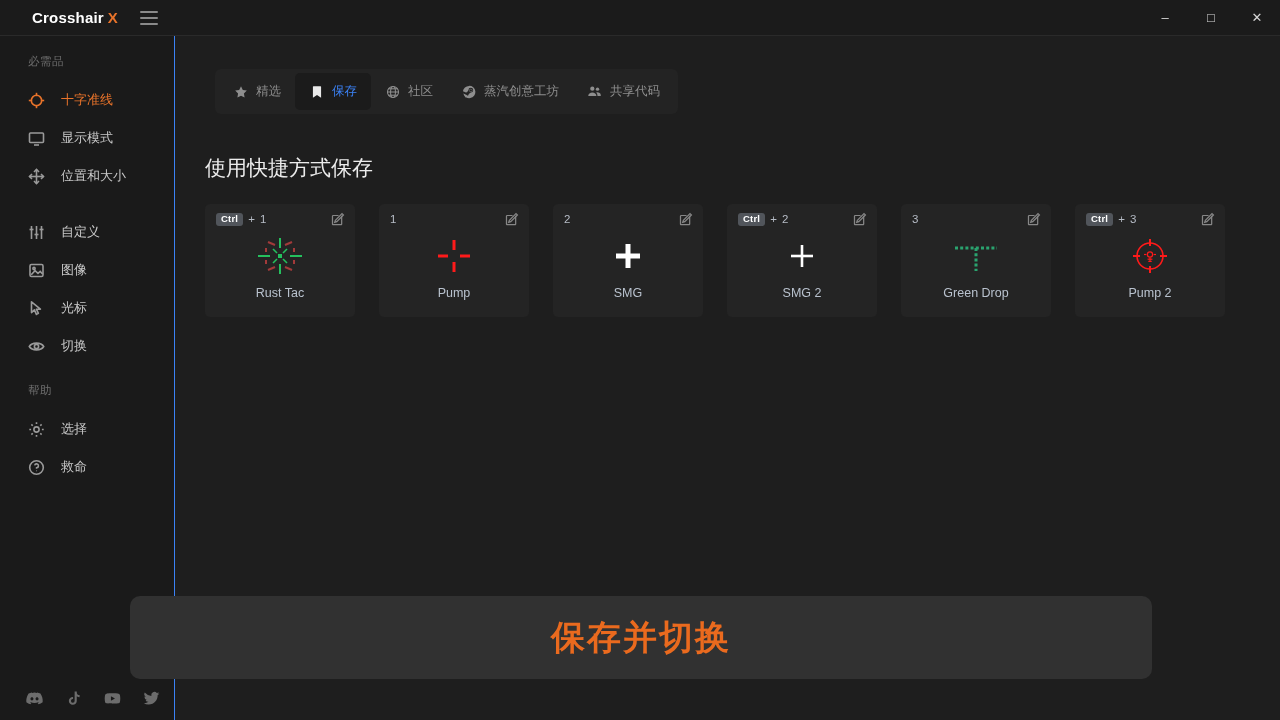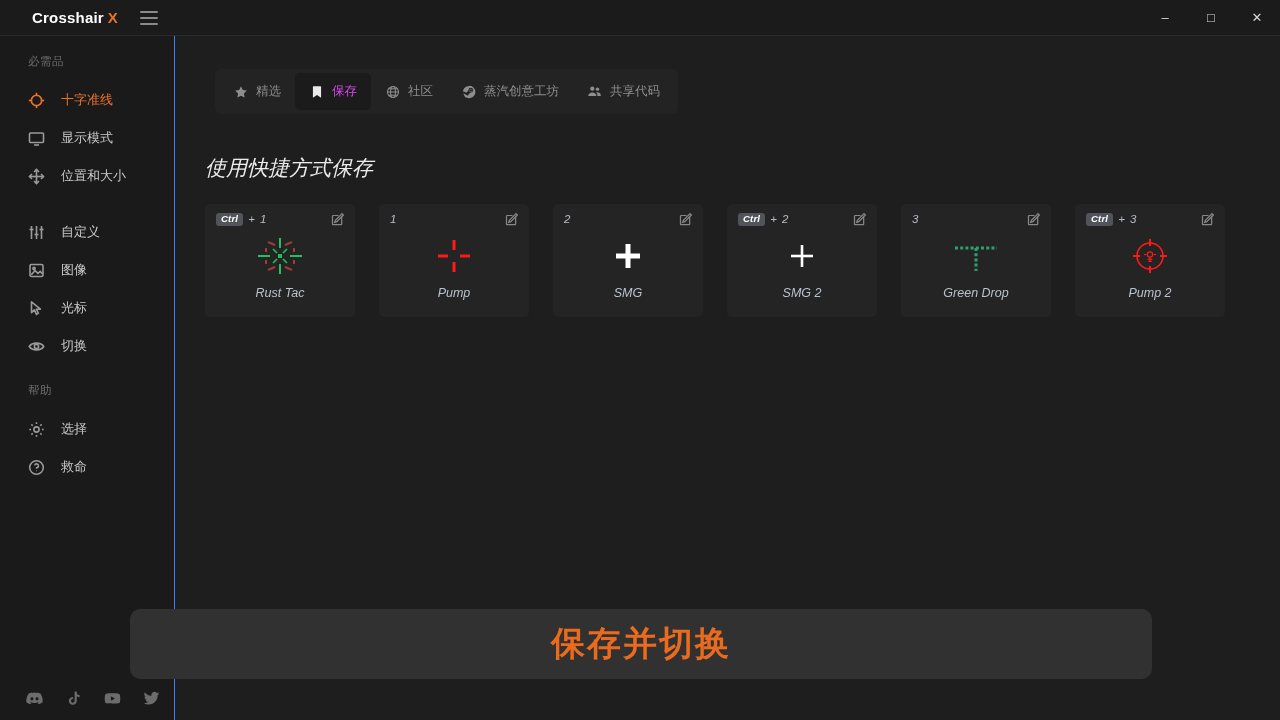--- a/index.html
+++ b/index.html
@@ -83,23 +83,23 @@
     background: #232323; border-radius: 6px;
     display: flex; align-items: center; padding: 4px;
   }
   .tab {
     height: 37px; padding: 0 14px; border-radius: 5px;
     display: flex; align-items: center; gap: 8px;
     font-size: 12.5px; color: #8e8e8e; cursor: pointer; white-space: nowrap;
   }
   .tab .tico { width: 15px; height: 15px; display: flex; align-items: center; justify-content: center; }
   .tab .tico svg { display: block; }
-  .tab.active { background: #1b1b1b; color: #d946ef; }
+  .tab.active { background: #1b1b1b; color: #3b82f6; }
   .tab.active .tico svg { fill: #e9e9e9; }
-  .content { position: absolute; left: 0; top: 0; right: 0; bottom: 0; padding: 118px 30px 0 30px; font-style: italic; }
+  .content { position: absolute; left: 0; top: 0; right: 0; bottom: 0; padding: 118px 30px 0 30px; }
   .heading { font-size: 21px; color: #ececec; font-weight: normal; margin-bottom: 22px; padding-left: 0; }
 
   .cards { display: flex; gap: 24px; }
   .card {
     width: 150px; height: 113px;
     background: #242424; border-radius: 5px;
     position: relative; cursor: pointer;
     display: flex; flex-direction: column; align-items: center;
   }
   .card .hdr {
@@ -114,21 +114,21 @@
   .edit-ico { width: 14px; height: 14px; opacity: .65; }
   .edit-ico svg { display: block; stroke: #bdbdbd; fill: none; stroke-width: 1.4; }
   .preview { height: 44px; width: 100%; display: flex; align-items: center; justify-content: center; }
   .cname { margin-top: 8px; font-size: 12.5px; color: #b9c2ce; }
 
   
   .preview svg { display: block; }
 
   
   .savebar {
-    position: absolute; left: 130px; bottom: 41px; width: 1022px; height: 70px;
+    position: absolute; left: 130px; bottom: 41px; width: 1022px; height: 83px;
     background: #313131; border-radius: 10px;
     display: flex; align-items: center; justify-content: center;
     cursor: pointer;
   }
   .savebar span {
     color: #ea6a1e; font-size: 34px; font-weight: bold; letter-spacing: 2px;
   }
 </style>
 </head>
 <body>

